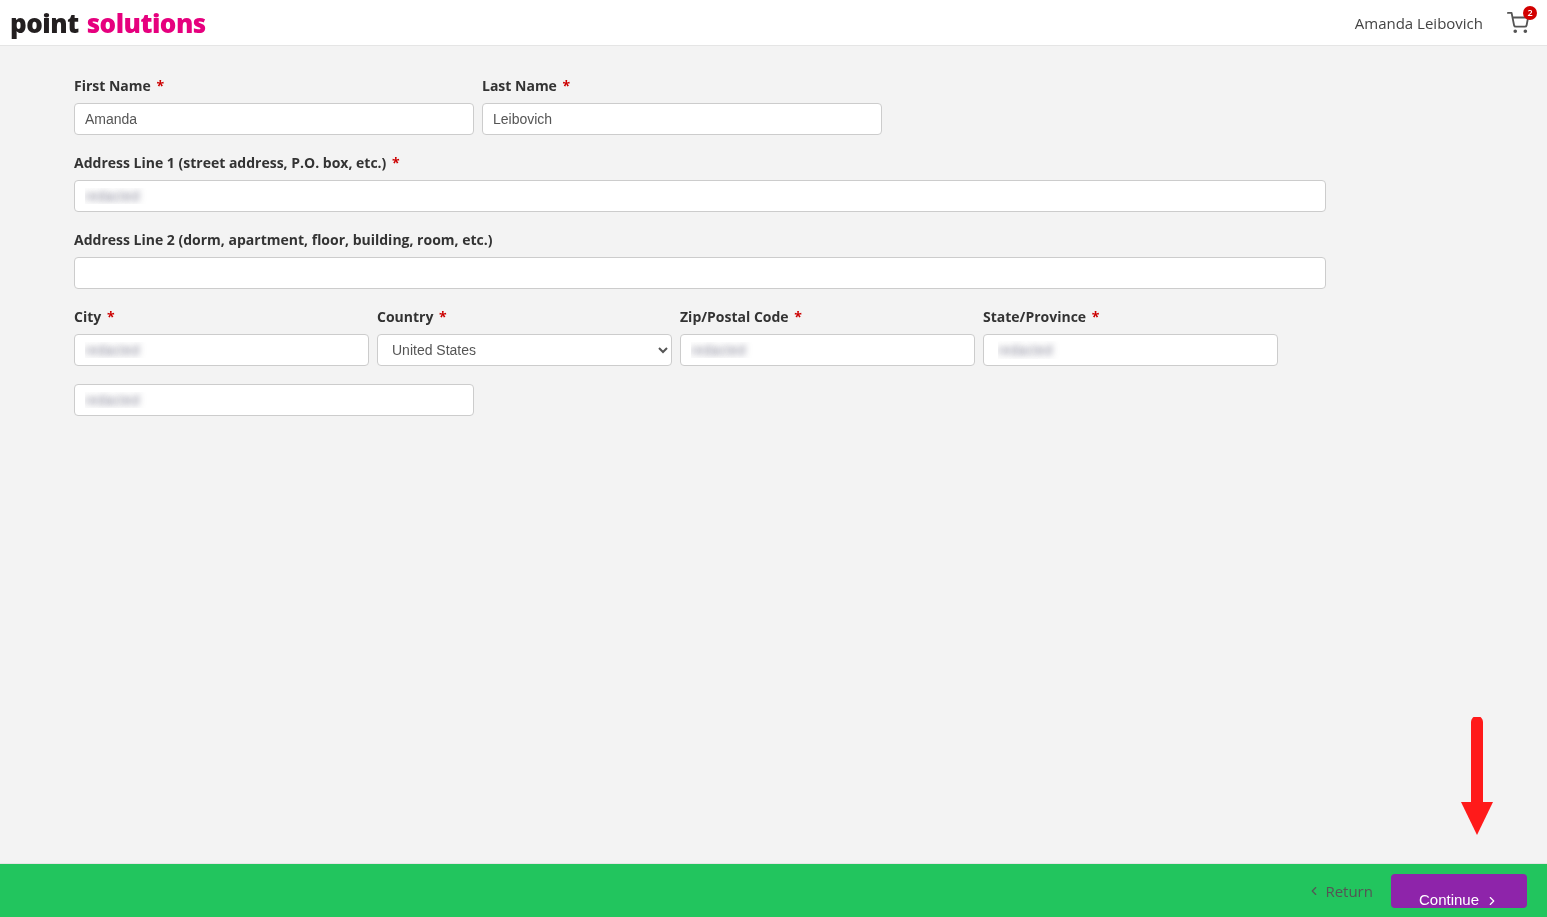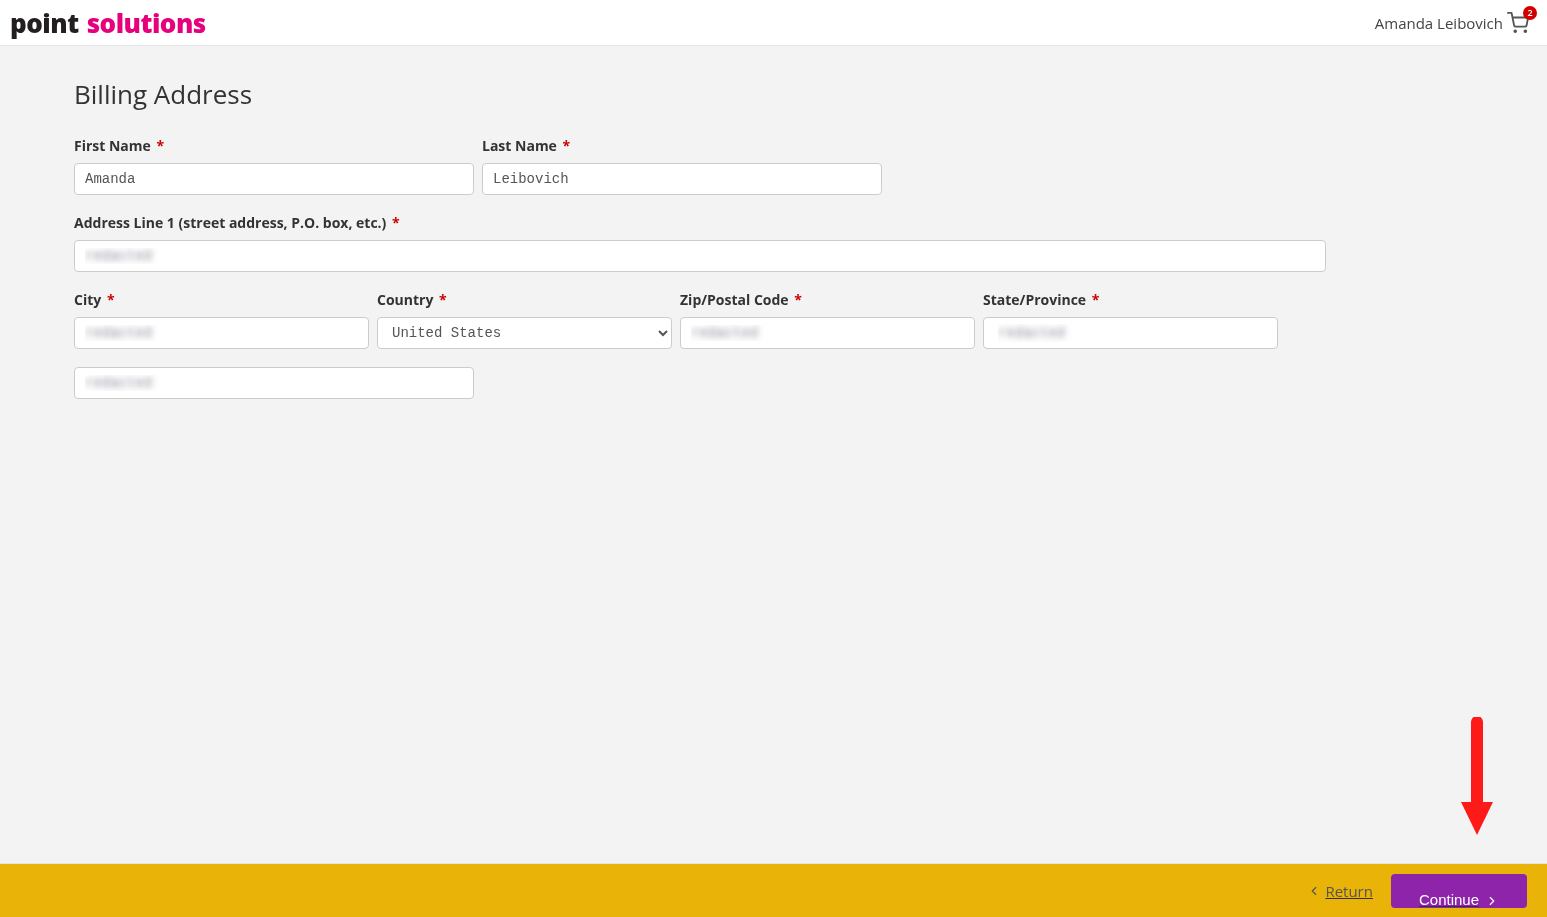--- a/index.html
+++ b/index.html
@@ -20,21 +20,21 @@
     align-items: center;
     padding: 0 18px 0 10px;
     border-bottom: 1px solid #e5e5e5;
     background: #fff;
     flex: 0 0 auto;
   }
   .logo { display: flex; align-items: baseline; font-weight: 800; font-size: 26px; letter-spacing: -0.5px; cursor: pointer; gap: 8px; }
   .logo .p1 { color: #231f20; }
   .logo .p2 { color: #e6007e; }
   .spacer { flex: 1; }
-  .username { font-size: 15px; color: #444; margin-right: 4px; cursor: pointer; }
+  .username { font-size: 15px; color: #444; margin-right: 24px; cursor: pointer; }
   .cart { position: relative; width: 22px; height: 22px; cursor: pointer; }
   .cart svg { width: 22px; height: 22px; stroke: #555; }
   .cart-badge {
     position: absolute;
     top: -6px; right: -8px;
     min-width: 14px; height: 14px;
     border-radius: 7px;
     background: #d20000;
     color: #fff;
     font-size: 9px;
@@ -70,41 +70,39 @@
   .field input,
   .field select {
     height: 32px;
     border: 1px solid #ccc;
     border-radius: 4px;
     padding: 0 10px;
     font-size: 14px;
     color: #555;
     background: #fff;
     outline: none;
-    font-family: Liberation Mono, monospace;
   }
 
   .w-400 { width: 400px; }
   .w-295 { width: 295px; }
 
   
   .redacted { color: transparent !important; text-shadow: 0 0 6px rgba(120,120,140,0.9); }
 
   
   .footer {
     flex: 0 0 auto;
     height: 54px;
     border-top: 1px solid #e5e5e5;
-    background: #eab308;
+    background: #22c55e;
     display: flex;
     align-items: center;
     justify-content: flex-end;
     padding: 0 20px;
     gap: 18px;
-    text-decoration: underline;
   }
   .return-link {
     display: flex;
     align-items: center;
     gap: 4px;
     color: #555;
     font-size: 15px;
     cursor: pointer;
   }
   .return-link svg { width: 14px; height: 14px; stroke: #555; }
@@ -149,40 +147,45 @@
       <circle cx="9" cy="21" r="1"></circle>
         <circle cx="20" cy="21" r="1"></circle>
       <path d="M1 1h4l2.7 13.4a2 2 0 0 0 2 1.6h9.7a2 2 0 0 0 2-1.6L23 6H6"></path>
     </svg>
     <span class="cart-badge">2</span>
   </div>
 </div>
 
 <div class="scroll-area">
   <div class="content">
-    <h1 class="page-title">Billing Address</h1>
 
     <div class="row">
       <div class="field w-400">
         <label><span>First Name</span> <span class="req">*</span></label>
         <input type="text" value="Amanda" style="">
       </div>
       <div class="field w-400">
         <label><span>Last Name</span> <span class="req">*</span></label>
         <input type="text" value="Leibovich" style="">
       </div>
     </div>
 
     <div class="row">
       <div class="field full">
         <label><span>Address Line 1 (street address, P.O. box, etc.)</span> <span class="req">*</span></label>
         <input type="text" class="redacted" value="redacted" style="">
       </div>
     </div>
 
+    <div class="row">
+      <div class="field full">
+        <label><span>Address Line 2 (dorm, apartment, floor, building, room, etc.)</span></label>
+        <input type="text" value="" style="">
+      </div>
+    </div>
 
     <div class="row">
       <div class="field w-295">
         <label><span>City</span> <span class="req">*</span></label>
         <input type="text" class="redacted" value="redacted" style="">
       </div>
       <div class="field w-295">
         <label><span>Country</span> <span class="req">*</span></label>
         <select>
           <option>United States</option>

